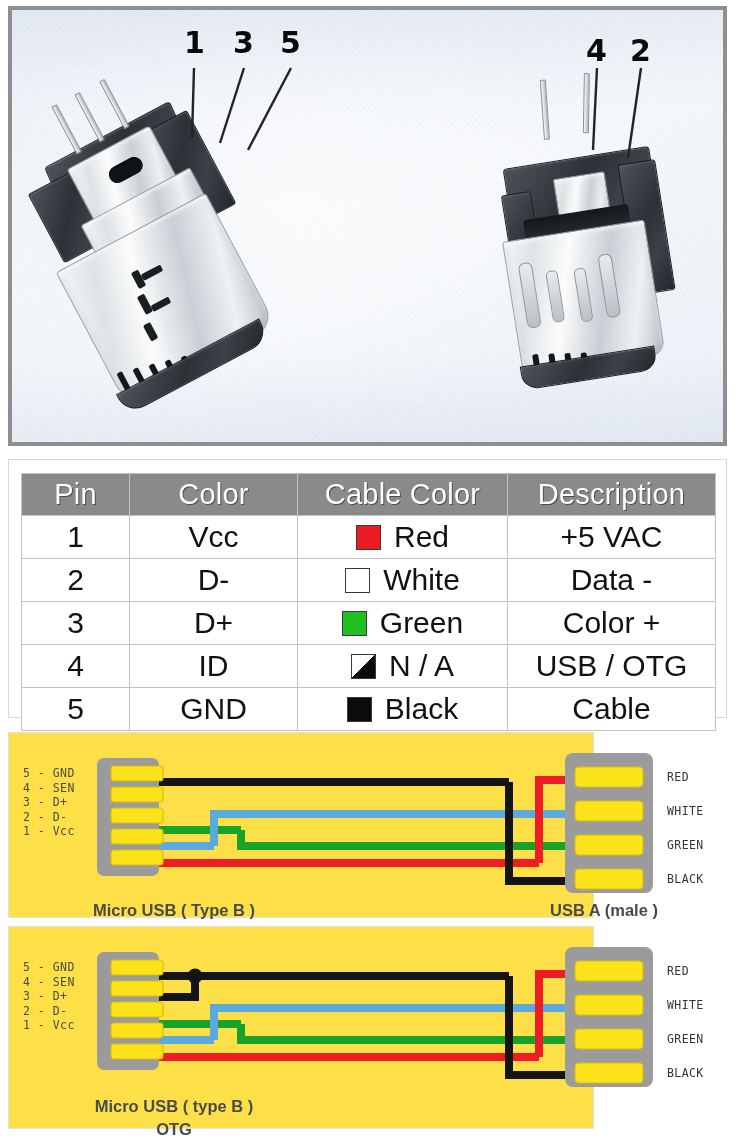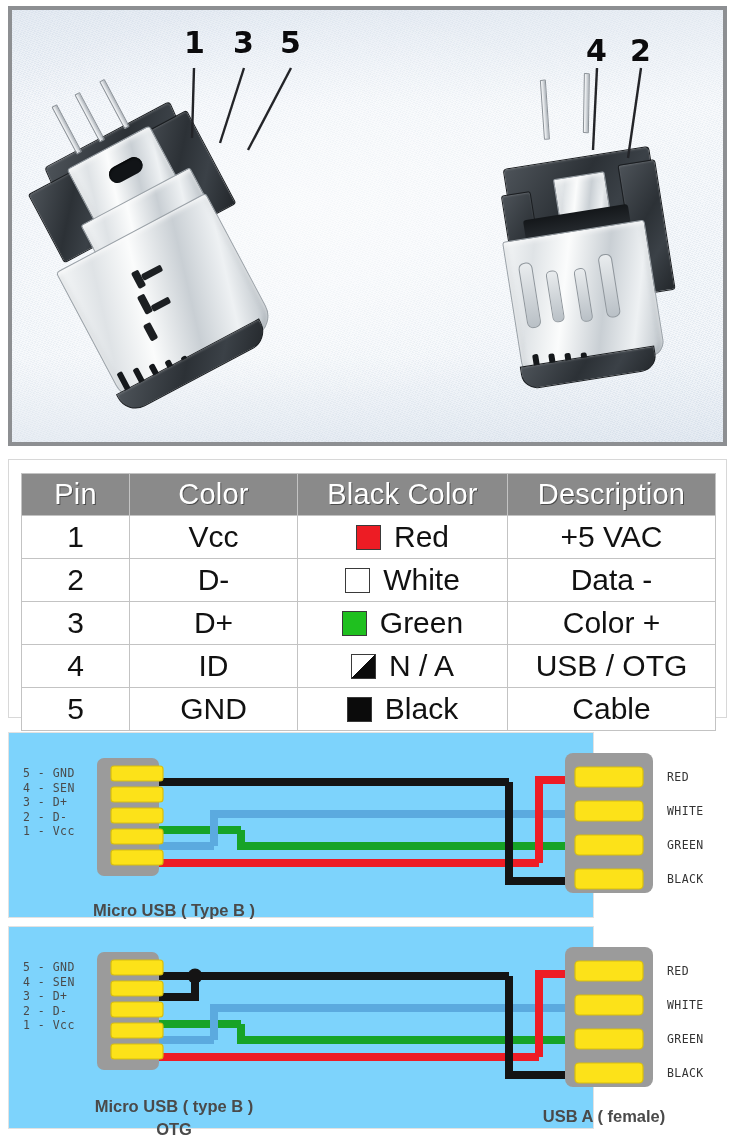--- a/index.html
+++ b/index.html
@@ -171,21 +171,21 @@
     background: linear-gradient(to bottom right, transparent 0 50%, #0b0b0b 50% 100%);
   }
 
   
   .wire-panel {
     position: absolute;
     left: 8px;
     width: 586px;
     border: 1px solid #e2e2e2;
     box-sizing: border-box;
-    background: #7dd3fc;
+    background: #fde047;
   }
   #wire-panel-1 { top: 732px; height: 186px; }
   #wire-panel-2 { top: 926px; height: 203px; }
 
   .wsvg { position:absolute; left:0; top:0; }
 
   .caption {
     position: absolute;
     font-family: "Liberation Sans", sans-serif;
     font-size: 16.5px;
@@ -295,21 +295,21 @@
     <colgroup>
       <col class="col-pin">
         <col class="col-name">
         <col class="col-color">
         <col class="col-desc">
     </colgroup>
     <thead>
       <tr>
         <th>Pin</th>
         <th>Color</th>
-        <th>Black Color</th>
+        <th>Cable Color</th>
         <th>Description</th>
       </tr>
     </thead>
     <tbody id="pintable-body">
         <tr>
           <td>1</td>
           <td>Vcc</td>
           <td class="cc-cell">
             <div class="cc-inner">
               <span class="swatch" style="background: rgb(237, 28, 36);"></span>
@@ -403,20 +403,21 @@
 1 - Vcc</div>
 
   <div class="wirelabels">
     <div class="wirelabel" style="left:658px; top:37px;">RED</div>
     <div class="wirelabel" style="left:658px; top:71px;">WHITE</div>
     <div class="wirelabel" style="left:658px; top:105px;">GREEN</div>
     <div class="wirelabel" style="left:658px; top:139px;">BLACK</div>
   </div>
 
   <div class="caption cap-left" style="top:168px;">Micro USB ( Type B )</div>
+  <div class="caption cap-right" style="top:168px;">USB A (male )</div>
 </div>
 
 <div class="wire-panel" id="wire-panel-2">
   <svg class="wsvg" width="717" height="201">
 
     <line x1="150" y1="49" x2="500" y2="49" stroke="#141414" stroke-width="8"></line>
     <line x1="150" y1="97" x2="232" y2="97" stroke="#17A327" stroke-width="8"></line>
     <line x1="150" y1="113" x2="205" y2="113" stroke="#5BAADF" stroke-width="8"></line>
     <line x1="150" y1="130" x2="530" y2="130" stroke="#EE1C25" stroke-width="8"></line>
 
@@ -450,14 +451,13 @@
 
   <div class="wirelabels">
     <div class="wirelabel" style="left:658px; top:37px;">RED</div>
     <div class="wirelabel" style="left:658px; top:71px;">WHITE</div>
     <div class="wirelabel" style="left:658px; top:105px;">GREEN</div>
     <div class="wirelabel" style="left:658px; top:139px;">BLACK</div>
   </div>
 
   <div class="caption cap-left" style="top:168px; line-height:23px;">Micro USB ( type B )
 OTG</div>
-  <div class="caption cap-right" style="top:180px;">USB A ( female)</div>
 </div>
 
 </body></html>

